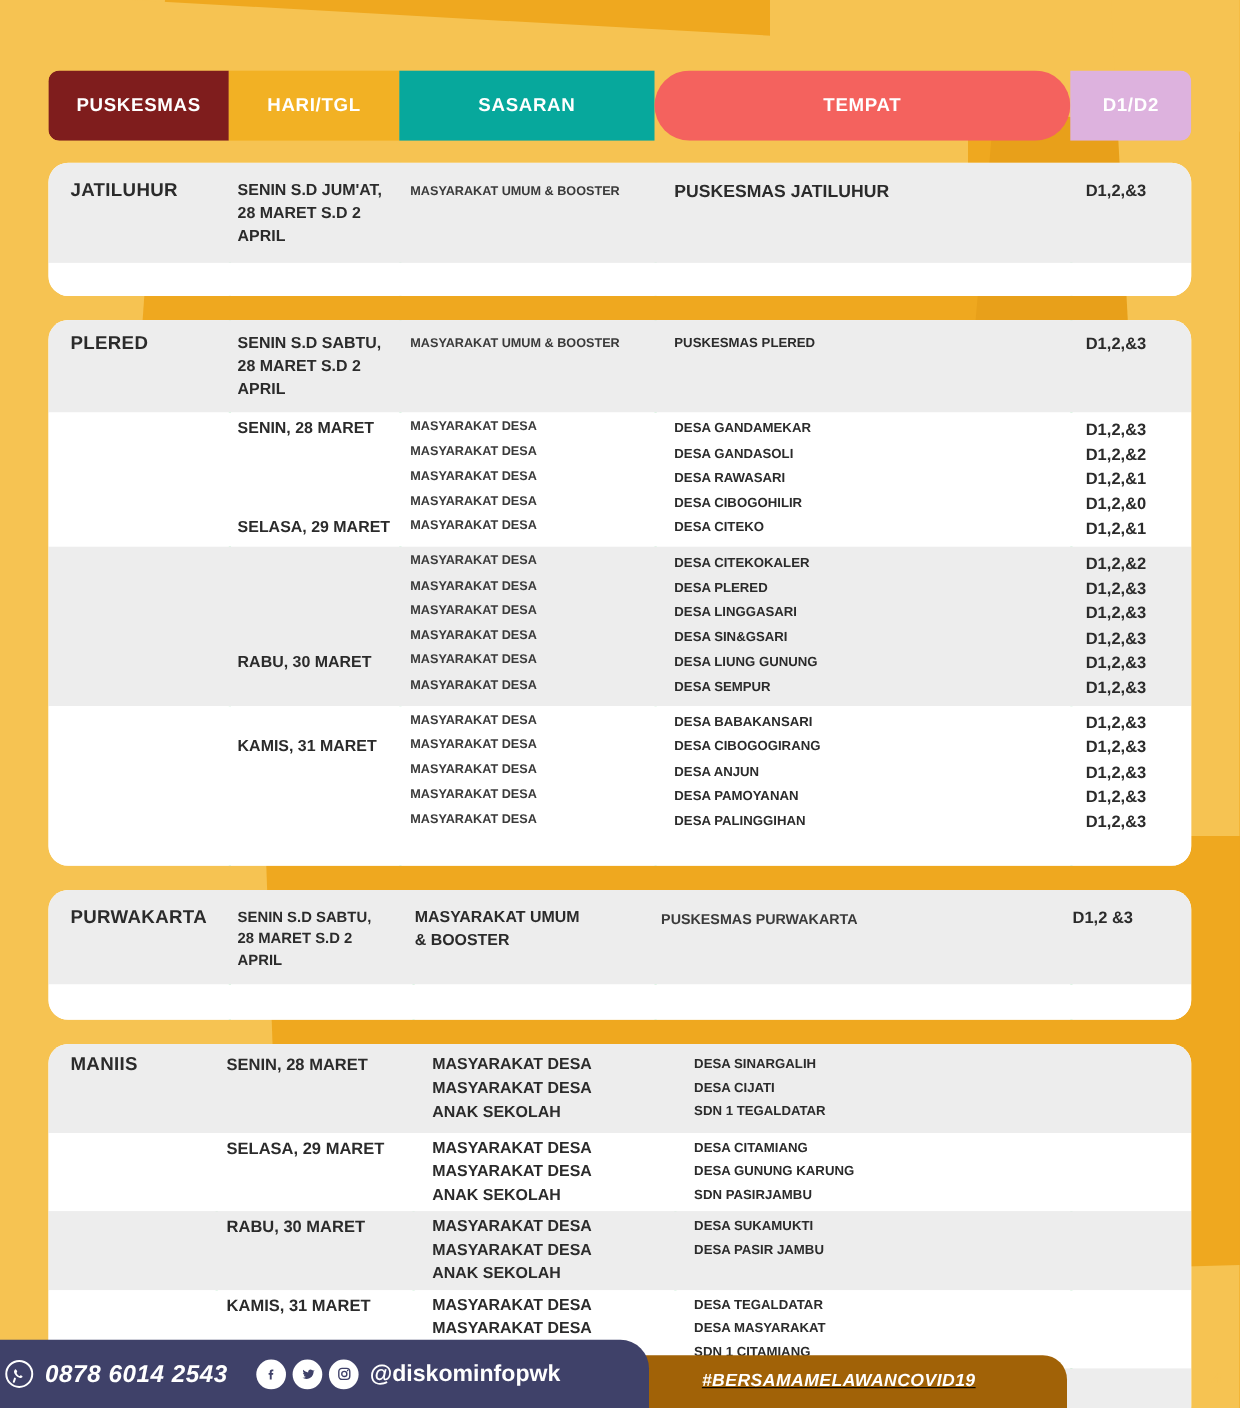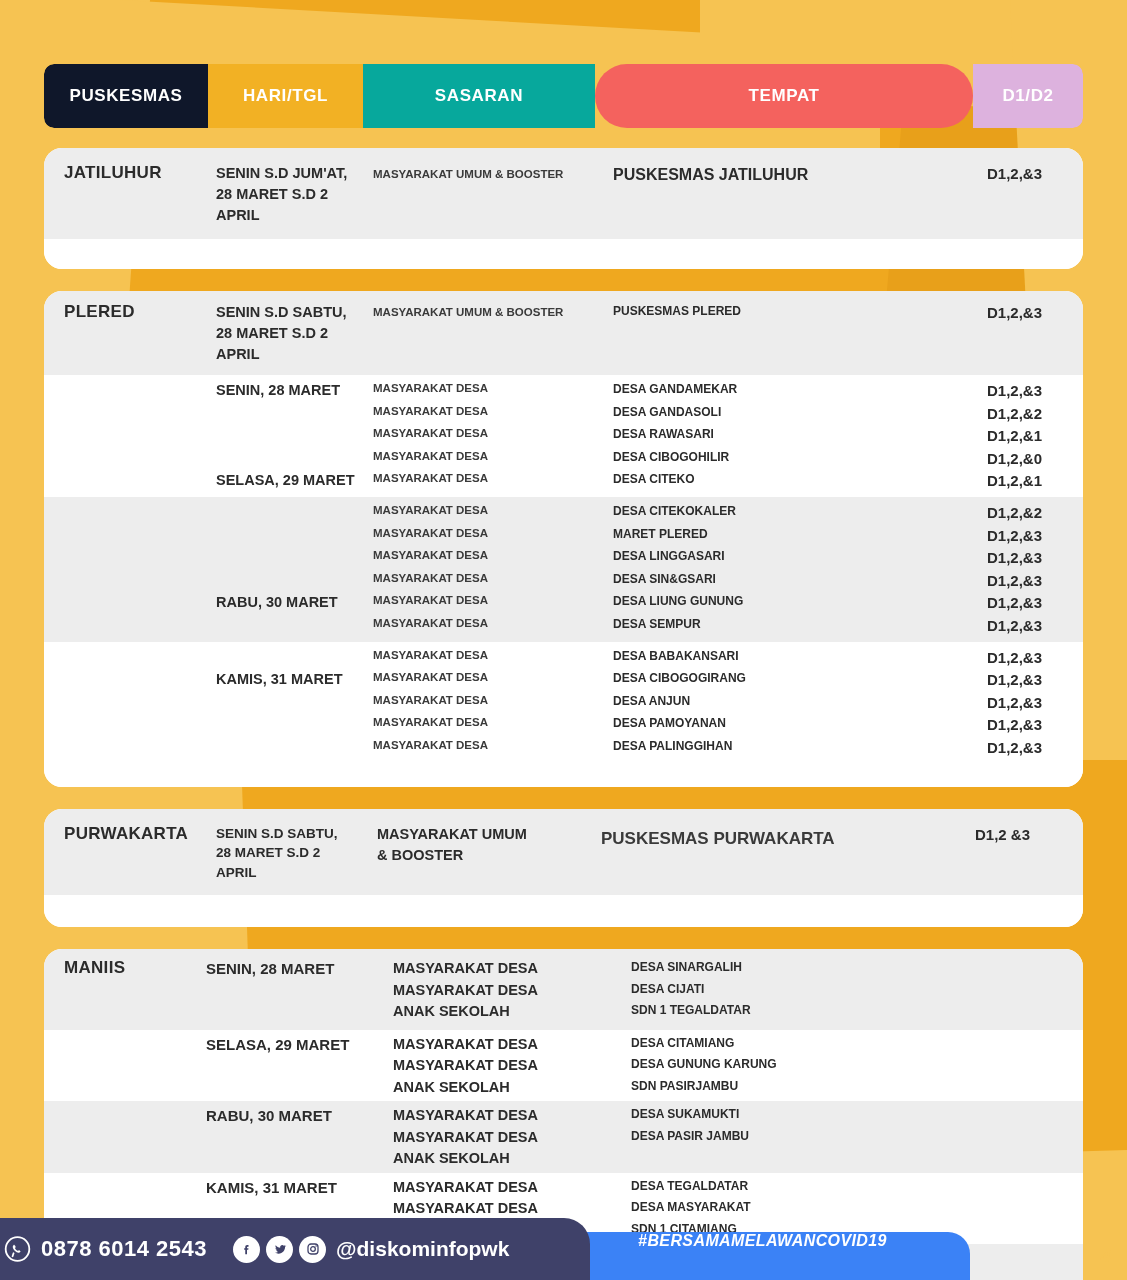--- a/index.html
+++ b/index.html
@@ -24,21 +24,21 @@
   .r9 { left:240px; top:1180px; width:560px; height:110px; background:#F6C352; transform: skewY(2deg); }
 
   
   .wrap { position: relative; z-index: 2; padding: 0 44px; }
 
   
   .thead { display:flex; margin-top: 64px; height: 64px; overflow:hidden;
            border-radius: 10px; }
   .th { display:flex; align-items:center; justify-content:center;
         color:#fff; font-weight:bold; font-size:17px; letter-spacing:.6px; }
-  .th.c0 { width:164px; background:#0f172a; border-radius:10px 0 0 10px; }
+  .th.c0 { width:164px; background:#7f1d1d; border-radius:10px 0 0 10px; }
   .th.c1 { width:155px; background:#F2B124; }
   .th.c2 { width:232px; background:#07A89C; }
   .th.c3 { width:378px; background:#F4625E;border-radius:32px; }
   .th.c4 { width:110px; background:#DDB2DE; border-radius:0 10px 10px 0; }
 
   
   .card { background:#fff; border-radius:18px; overflow:hidden; margin-top:22px;
           position:relative; }
   .card.first { margin-top: 20px; }
 
@@ -63,36 +63,36 @@
   .dv.v2 { left:319px; }
   .dv.v3 { left:551px; }
   .dv.v4 { left:929px; }
 
   .pusk-name { font-weight:bold; font-size:17px; color:#2B2B2B; letter-spacing:.3px; }
   .hari { font-weight:bold; font-size:14.5px; color:#2B2B2B; line-height:1.45; }
   .sasar-big { font-weight:bold; font-size:14.5px; color:#2B2B2B; line-height:1.5; }
   .sasar-sm  { font-weight:bold; font-size:11.5px; color:#3A3A3A; line-height:1.5; }
   .temp-big { font-weight:bold; font-size:16px; color:#2B2B2B; line-height:1.45; }
   .temp-md  { font-weight:bold; font-size:12px; color:#2B2B2B; line-height:1.5; }
-  .temp-sm  { font-weight:bold; font-size:17px; color:#3A3A3A; line-height:1.5; }
+  .temp-sm  { font-weight:bold; font-size:13px; color:#3A3A3A; line-height:1.5; }
   .dval { font-weight:bold; font-size:15px; color:#2B2B2B; line-height:1.5; }
 
   .lh22 > div { height:22.6px; }
   .lh21 > div { height:21.5px; }
 
   
   .footer { position:absolute; left:0; bottom:0; width:1127px; height:62px; z-index:3; }
   .fbar { position:absolute; left:-20px; bottom:0; width:610px; height:62px;
           background:#3F4169; border-radius:0 26px 0 0;
           display:flex; align-items:center; padding-left:24px; }
   .fhash { position:absolute; left:555px; bottom:0; width:415px; height:48px;
-           background:#3b82f6; border-radius:0 22px 0 0;
-           display:flex; align-items:flex-start; justify-content:center; }
+           background:#a16207; border-radius:0 22px 0 0;
+           display:flex; align-items:center; justify-content:center;text-decoration:underline; }
   .fhash span { color:#fff; font-weight:bold; font-style:italic; font-size:16px; letter-spacing:.4px; }
-  .phone { color:#fff; font-weight:bold; font-size:22px; margin-left:10px; letter-spacing:.5px; }
+  .phone { color:#fff; font-weight:bold; font-size:22px; margin-left:10px; letter-spacing:.5px;font-style:italic; }
   .handle { color:#fff; font-weight:bold; font-size:21px; margin-left:10px; }
   .sicons { display:flex; align-items:center; gap:6px; margin-left:26px; }
   .sico { width:27px; height:27px; border-radius:50%; background:#fff;
           display:flex; align-items:center; justify-content:center; }
   .sico svg { display:block; }
   .pagenum { position:absolute; right:16px; bottom:12px; color:#F6C352;
              font-weight:bold; font-style:italic; font-size:19px; z-index:4; }
 </style>
 </head>
 <body>
@@ -236,21 +236,21 @@
         <div class="cell c-sasar lh22">
           <div class="sasar-sm">MASYARAKAT DESA</div>
           <div class="sasar-sm">MASYARAKAT DESA</div>
           <div class="sasar-sm">MASYARAKAT DESA</div>
           <div class="sasar-sm">MASYARAKAT DESA</div>
           <div class="sasar-sm">MASYARAKAT DESA</div>
           <div class="sasar-sm">MASYARAKAT DESA</div>
         </div>
         <div class="cell c-temp lh22">
           <div class="temp-md">DESA CITEKOKALER</div>
-          <div class="temp-md">MARET PLERED</div>
+          <div class="temp-md">DESA PLERED</div>
           <div class="temp-md">DESA LINGGASARI</div>
           <div class="temp-md">DESA SIN&amp;GSARI</div>
           <div class="temp-md">DESA LIUNG GUNUNG</div>
           <div class="temp-md">DESA SEMPUR</div>
         </div>
         <div class="cell c-d lh22">
           <div class="dval">D1,2,&amp;2</div>
           <div class="dval">D1,2,&amp;3</div>
           <div class="dval">D1,2,&amp;3</div>
           <div class="dval">D1,2,&amp;3</div>

